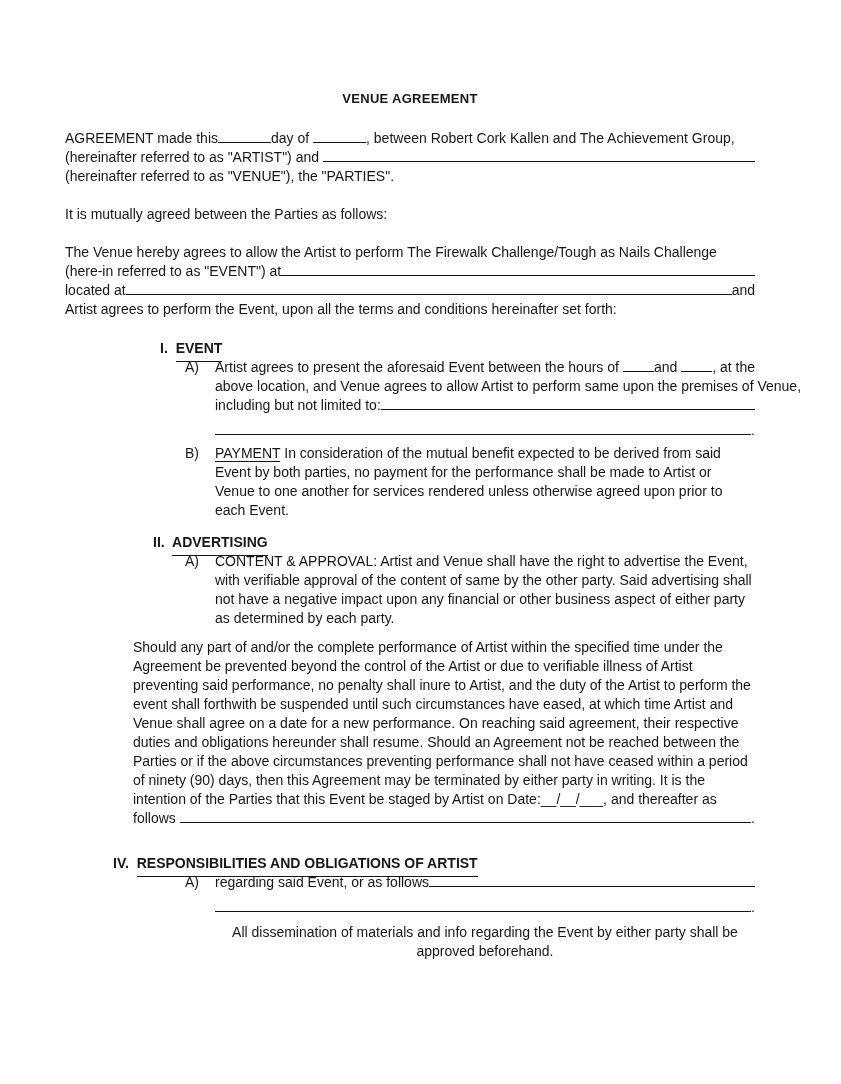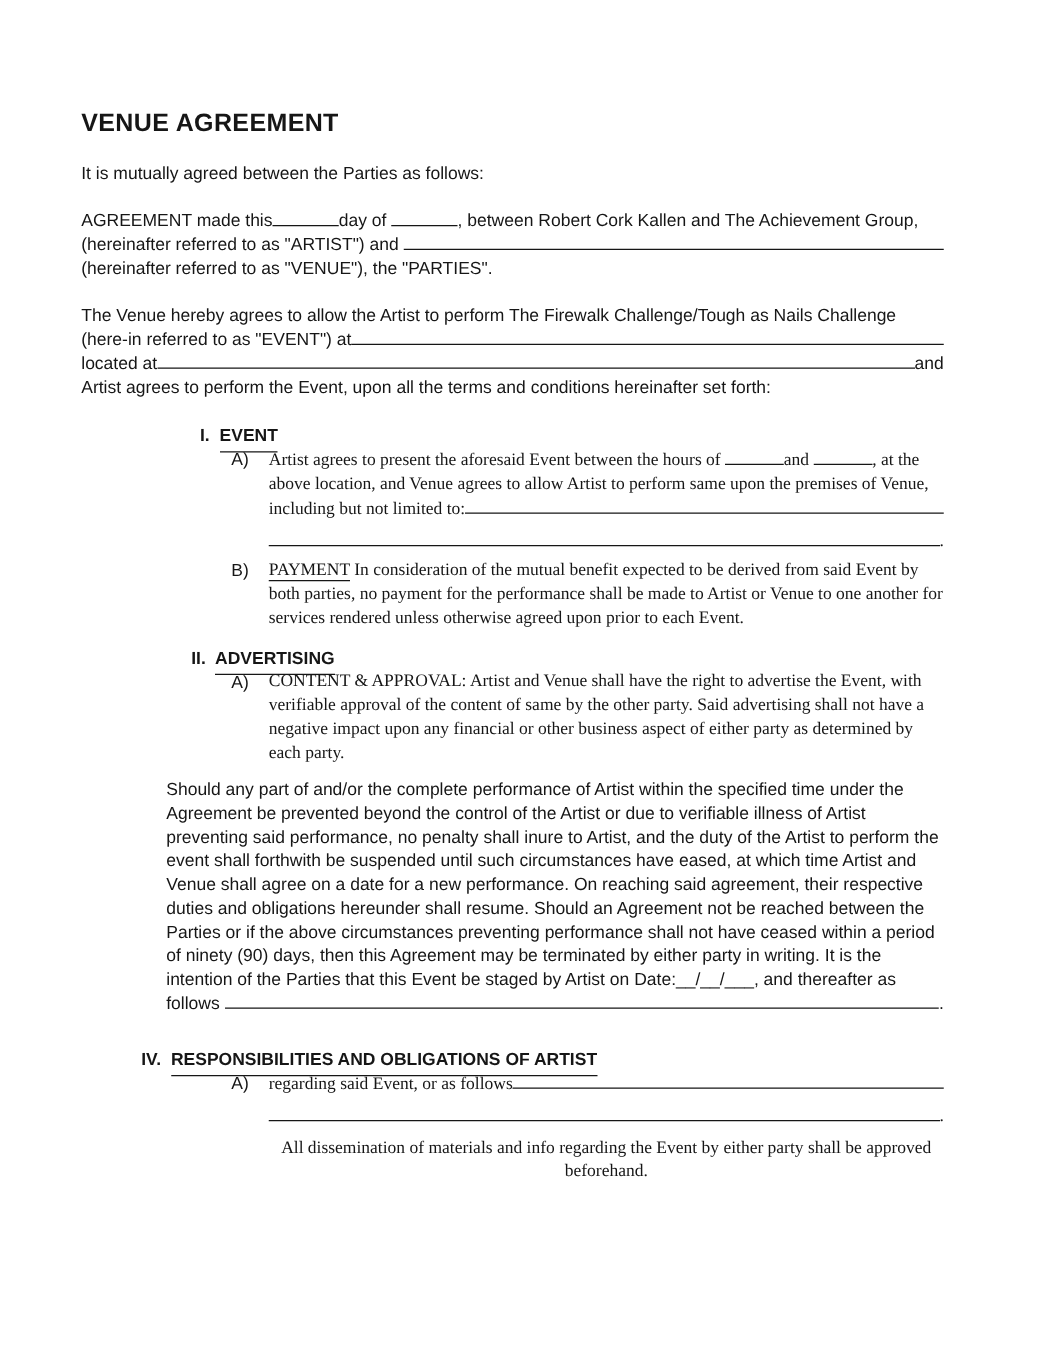--- a/index.html
+++ b/index.html
@@ -10,22 +10,23 @@
     background:#ffffff;
     color:#161616;
     font-family:"Liberation Sans",sans-serif;
     font-size:14px;
     line-height:19px;
     overflow:hidden;
   }
   .content{padding:88px 86px 0 65px;}
   .title{
     margin:0;
+    text-align:center;
     font-weight:700;
-    font-size:20px;
+    font-size:13px;
     line-height:22px;
     letter-spacing:0.3px;
   }
   .para{margin-top:19px;}
   .oneline{white-space:nowrap;}
   .line{display:flex;align-items:baseline;}
   .line > span{white-space:pre;}
   .blank{display:inline-block;border-bottom:1.4px solid #161616;height:13px;}
   .b53{width:53px;}
   .b47{width:47px;}
@@ -34,51 +35,51 @@
   .sec-head .num{margin-right:4px;}
   .sec-title{border-bottom:1.7px solid #161616;padding-bottom:5px;}
   .sec1{margin-top:20px;}
   .sec1 .sec-head{margin-left:95px;}
   .sec2{margin-top:13px;}
   .sec3{margin-top:10px;}
   .sec4{margin-top:26px;}
   .sec4 .sec-head{margin-left:48px;}
   .item{display:flex;margin-left:120px;}
   .item-label{flex:0 0 30px;white-space:nowrap;}
-  .item-body{flex:1 1 auto;min-width:0;font-family:Liberation Serif, serif;}
+  .item-body{flex:1 1 auto;min-width:0;}
   .itemB{margin-top:4px;}
   .cont-line{margin-top:6px;}
   .note{margin-top:6px;text-align:center;}
   .s3-body{margin-left:68px;}
   .keyword{border-bottom:1.4px solid #161616;}
 </style>
 </head>
 <body>
 
 <div class="page">
   <div class="content">
 
     <h1 class="title">VENUE AGREEMENT</h1>
-
-    <div class="para oneline">It is mutually agreed between the Parties as follows:</div>
 
     <div class="para">
       <div class="line">
         <span>AGREEMENT made this</span>
         <span class="blank b53"></span>
         <span>day of </span>
         <span class="blank b53"></span>
         <span>, between Robert Cork Kallen and The Achievement Group,</span>
       </div>
       <div class="line">
         <span>(hereinafter referred to as "ARTIST") and </span>
         <span class="fill"></span>
       </div>
       <div class="oneline">(hereinafter referred to as "VENUE"), the "PARTIES".</div>
     </div>
+
+    <div class="para oneline">It is mutually agreed between the Parties as follows:</div>
 
     <div class="para">
       <div class="oneline">The Venue hereby agrees to allow the Artist to perform The Firewalk Challenge/Tough as Nails Challenge</div>
       <div class="line">
         <span>(here-in referred to as "EVENT") at</span>
         <span class="fill"></span>
       </div>
       <div class="line">
         <span>located at</span>
         <span class="fill"></span>

